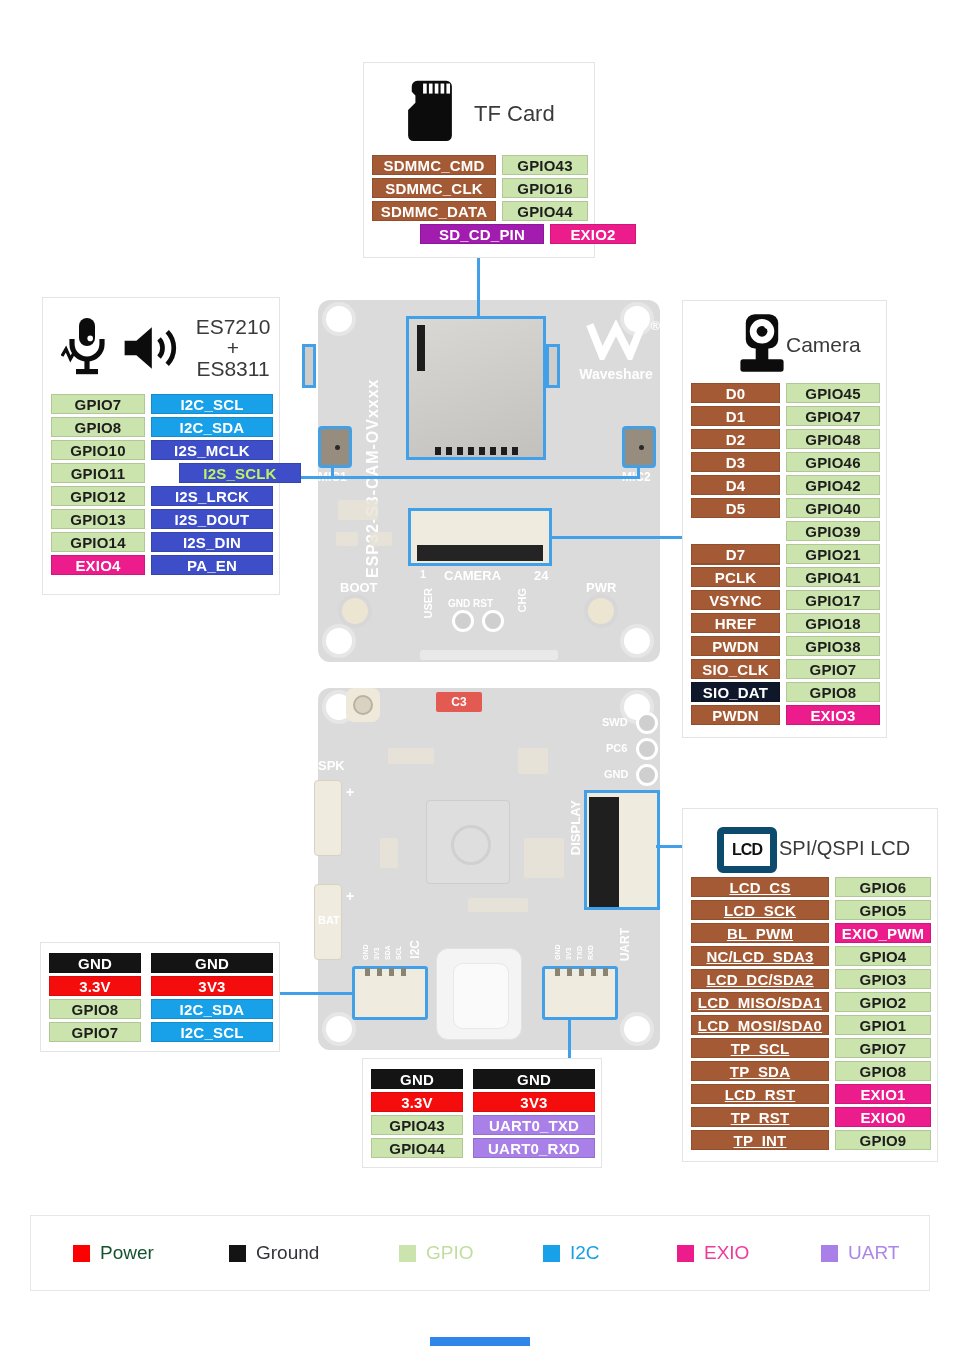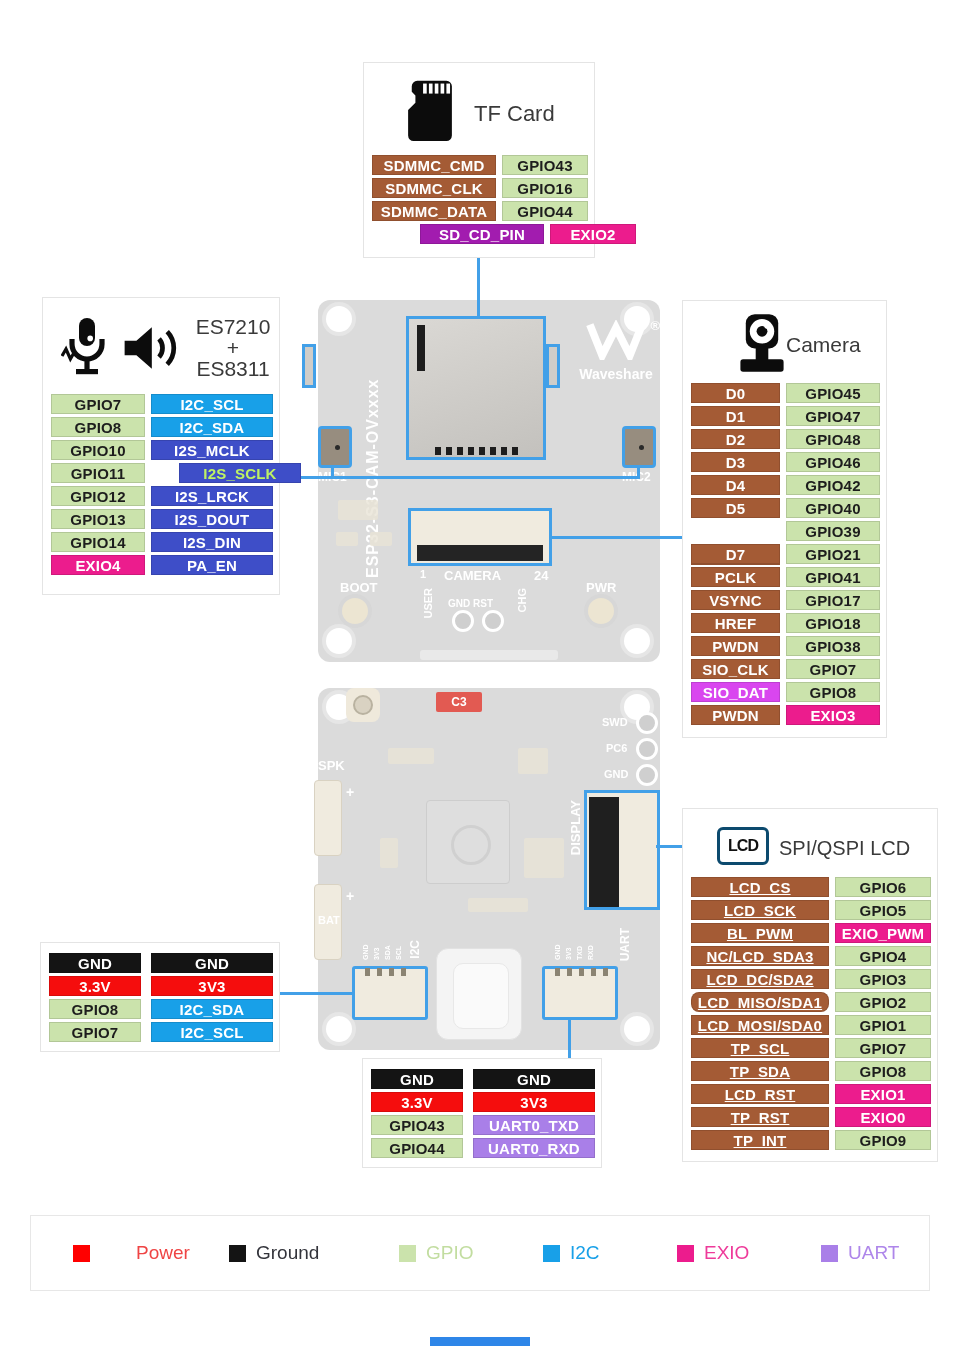--- a/index.html
+++ b/index.html
@@ -39,21 +39,21 @@
   .camera .pill-l{width:89px;}
   .camera .pill-r{width:94px;}
   .icon-cam{position:absolute;left:52px;top:10px;}
 
   .lcd{left:682px;top:808px;width:256px;height:354px;}
   .lcd .title{left:96px;top:28px;font-size:20px;}
   .lcd .pins{left:8px;top:68px;}
   .lcd .pin-row{gap:6px;}
   .lcd .pill-l{width:138px;text-decoration:underline;}
   .lcd .pill-r{width:96px;}
-  .icon-lcd{position:absolute;left:34px;top:18px;width:46px;height:32px;border:3px solid #0c4a6e;
+  .icon-lcd{position:absolute;left:34px;top:18px;width:46px;height:32px;border:7px solid #0c4a6e;
             border-radius:6px;display:flex;align-items:center;justify-content:center;
             font-weight:800;font-size:16px;letter-spacing:-1px;color:#111;}
 
   .hdr .pins{left:8px;top:10px;}
   .hdr .pin-row{gap:10px;}
   .hdr .pill-l{width:92px;}
   .hdr .pill-r{width:122px;}
   .i2chdr{left:40px;top:942px;width:240px;height:110px;}
   .uarthdr{left:362px;top:1058px;width:240px;height:110px;}
 
@@ -405,21 +405,21 @@
         </div>
         <div class="pin-row">
           <div class="pill pill-l" style="background: rgb(164, 91, 53); color: rgb(255, 255, 255);">PWDN</div>
           <div class="pill pill-r" style="background: rgb(203, 227, 172); color: rgb(29, 29, 29);">GPIO38</div>
         </div>
         <div class="pin-row">
           <div class="pill pill-l" style="background: rgb(164, 91, 53); color: rgb(255, 255, 255);">SIO_CLK</div>
           <div class="pill pill-r" style="background: rgb(203, 227, 172); color: rgb(29, 29, 29);">GPIO7</div>
         </div>
         <div class="pin-row">
-          <div class="pill pill-l" style="background: #d946ef; color: rgb(255, 255, 255);">SIO_DAT</div>
+          <div class="pill pill-l" style="background: #0f172a; color: rgb(255, 255, 255);">SIO_DAT</div>
           <div class="pill pill-r" style="background: rgb(203, 227, 172); color: rgb(29, 29, 29);">GPIO8</div>
         </div>
         <div class="pin-row">
           <div class="pill pill-l" style="background: rgb(164, 91, 53); color: rgb(255, 255, 255);">PWDN</div>
           <div class="pill pill-r" style="background: rgb(236, 28, 141); color: rgb(255, 255, 255);">EXIO3</div>
         </div>
       </div>
   </section>
 
   <section class="box lcd">
@@ -440,21 +440,21 @@
         </div>
         <div class="pin-row">
           <div class="pill pill-l" style="background: rgb(164, 91, 53); color: rgb(255, 255, 255);">NC/LCD_SDA3</div>
           <div class="pill pill-r" style="background: rgb(203, 227, 172); color: rgb(29, 29, 29);">GPIO4</div>
         </div>
         <div class="pin-row">
           <div class="pill pill-l" style="background: rgb(164, 91, 53); color: rgb(255, 255, 255);">LCD_DC/SDA2</div>
           <div class="pill pill-r" style="background: rgb(203, 227, 172); color: rgb(29, 29, 29);">GPIO3</div>
         </div>
         <div class="pin-row">
-          <div class="pill pill-l" style="background: rgb(164, 91, 53); color: rgb(255, 255, 255); border-radius: 8px;">LCD_MISO/SDA1</div>
+          <div class="pill pill-l" style="background: rgb(164, 91, 53); color: rgb(255, 255, 255);">LCD_MISO/SDA1</div>
           <div class="pill pill-r" style="background: rgb(203, 227, 172); color: rgb(29, 29, 29);">GPIO2</div>
         </div>
         <div class="pin-row">
           <div class="pill pill-l" style="background: rgb(164, 91, 53); color: rgb(255, 255, 255);">LCD_MOSI/SDA0</div>
           <div class="pill pill-r" style="background: rgb(203, 227, 172); color: rgb(29, 29, 29);">GPIO1</div>
         </div>
         <div class="pin-row">
           <div class="pill pill-l" style="background: rgb(164, 91, 53); color: rgb(255, 255, 255);">TP_SCL</div>
           <div class="pill pill-r" style="background: rgb(203, 227, 172); color: rgb(29, 29, 29);">GPIO7</div>
         </div>
@@ -515,21 +515,21 @@
         <div class="pin-row">
           <div class="pill pill-l" style="background: rgb(203, 227, 172); color: rgb(29, 29, 29);">GPIO44</div>
           <div class="pill pill-r" style="background: rgb(169, 127, 232); color: rgb(255, 255, 255);">UART0_RXD</div>
         </div>
       </div>
   </section>
 
   <section class="box legend">
       <div class="legend-item">
         <span class="legend-swatch" style="background: rgb(255, 0, 0);"></span>
-        <span class="legend-label" style="color: #ef4444; margin-left: 36px;">Power</span>
+        <span class="legend-label" style="color: #14532d;">Power</span>
       </div>
       <div class="legend-item">
         <span class="legend-swatch" style="background: rgb(20, 20, 20);"></span>
         <span class="legend-label" style="color: rgb(51, 52, 59);">Ground</span>
       </div>
       <div class="legend-item">
         <span class="legend-swatch" style="background: rgb(203, 227, 172);"></span>
         <span class="legend-label" style="color: rgb(194, 221, 160);">GPIO</span>
       </div>
       <div class="legend-item">

